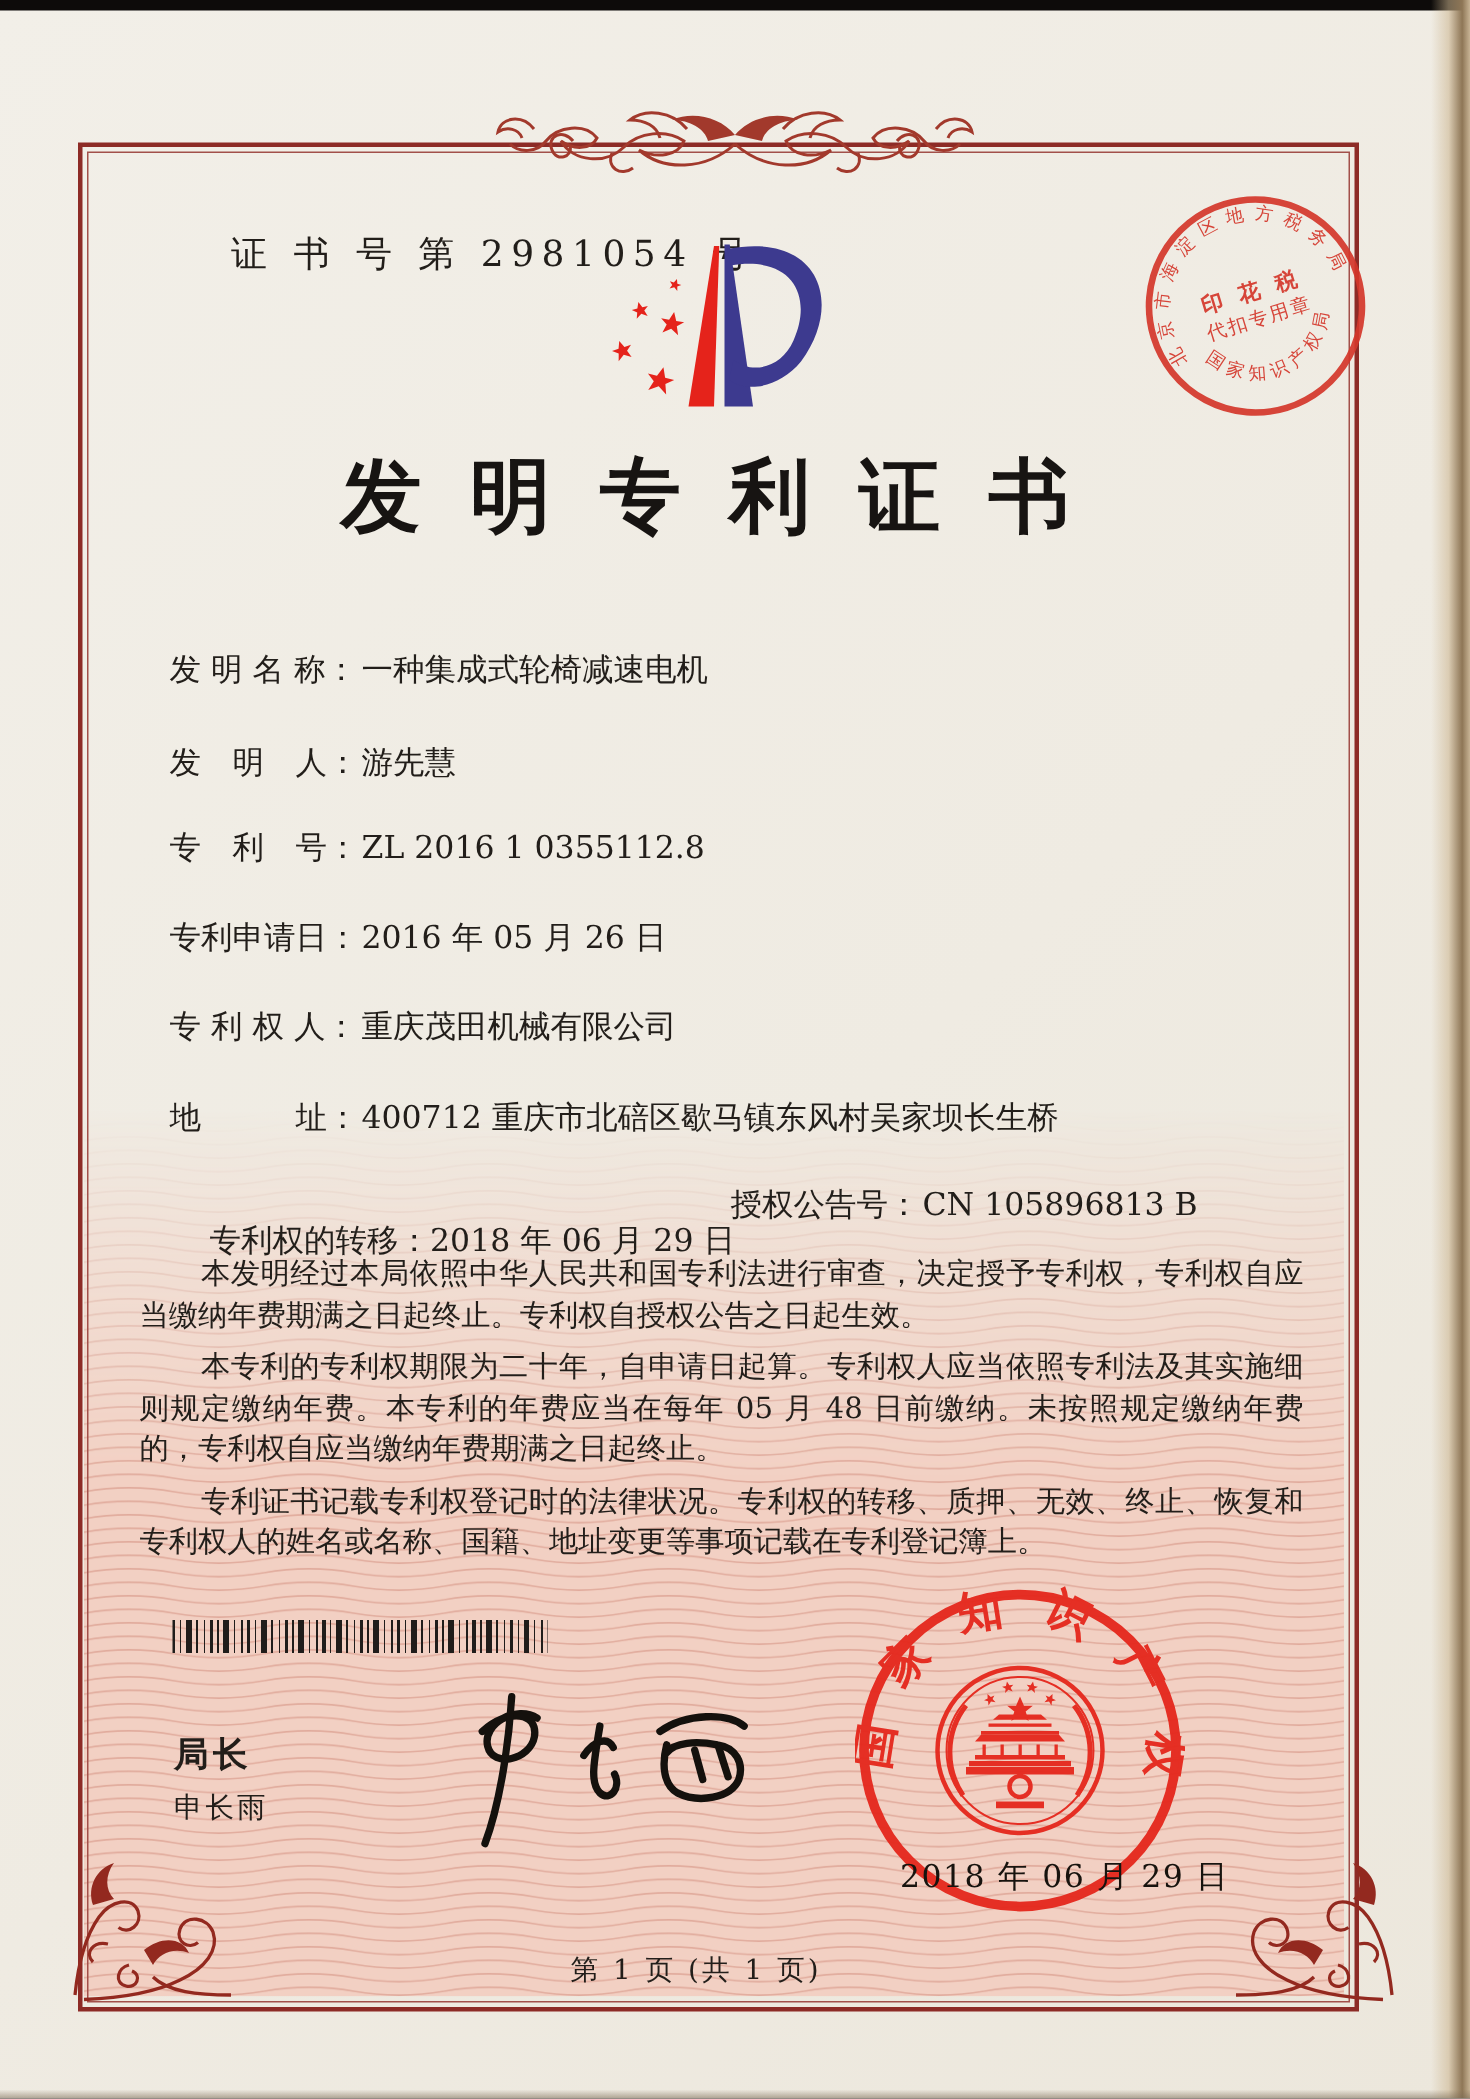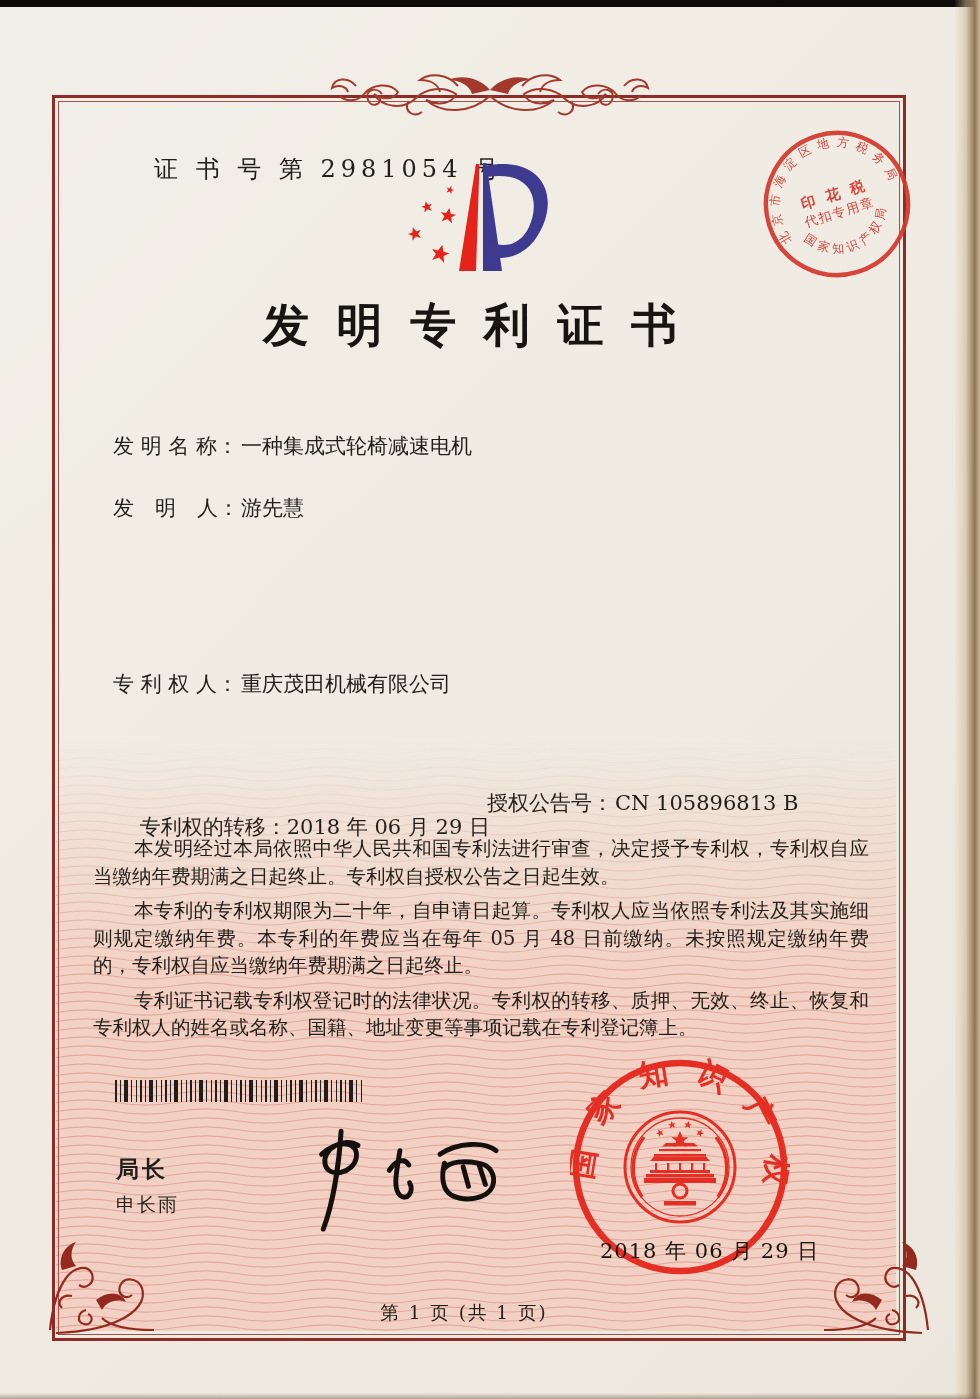--- a/index.html
+++ b/index.html
@@ -14,21 +14,21 @@
   .frame{position:absolute;left:52px;top:95px;width:848px;height:1240px;border:3px solid #8d2b26;}
   .frame-inner{position:absolute;inset:3px;border:1px solid #a2504a;}
   .waves{position:absolute;left:1px;top:1px;}
   .flourish{position:absolute;left:330px;top:56px;width:320px;height:72px;}
   .corner{position:absolute;top:1240px;width:118px;height:104px;}
   .corner-left{left:42px;}
   .corner-right{left:818px;transform:scaleX(-1);}
   .cert-no{position:absolute;left:110px;top:153px;font-size:24px;letter-spacing:5px;margin-left:44px;}
   .logo{position:absolute;left:398px;top:150px;width:165px;height:134px;}
   .tax-stamp{position:absolute;left:745px;top:112px;width:184px;height:184px;opacity:.92;}
-  .title{position:absolute;left:0;right:40px;top:295px;text-align:center;font-size:46px;
+  .title{position:absolute;left:0;right:40px;top:295px;text-align:center;font-size:54px;
          font-weight:bold;letter-spacing:0.60em;text-indent:0.60em;color:#171412;}
   .row{position:absolute;left:113px;height:32px;font-size:21px;white-space:pre;}
   .row .lbl{display:inline-block;min-width:128px;white-space:pre;}
   .row .val{white-space:pre;}
   .f0{top:432px}.f1{top:494px}.f2{top:551px}.f3{top:611px}.f4{top:670px}.f5{top:731px}
   .grant{top:789px;}
   .grant .pair2{position:absolute;left:374px;top:0;white-space:pre;}
   .paras{position:absolute;left:93px;top:835px;width:776px;font-size:19.5px;line-height:27.5px;
          text-align:justify;}
   .paras p{margin:0 0 7px 0;text-indent:2.1em;}
@@ -145,21 +145,24 @@
       <text font-size="12" letter-spacing="4" font-family="DejaVu Serif, Liberation Serif, serif">
         <textPath href="#tp2" startOffset="6">国家知识产权局</textPath>
       </text>
     </g>
   </svg>
 
   <div class="title">发明专利证书</div>
 
   <div class="row f0"><span class="lbl">发 明 名 称：</span><span class="val">一种集成式轮椅减速电机</span></div>
   <div class="row f1"><span class="lbl">发　明　人：</span><span class="val">游先慧</span></div>
+  <div class="row f2"><span class="lbl">专　利　号：</span><span class="val">ZL 2016 1 0355112.8</span></div>
+  <div class="row f3"><span class="lbl">专利申请日：</span><span class="val">2016 年 05 月 26 日</span></div>
   <div class="row f4"><span class="lbl">专 利 权 人：</span><span class="val">重庆茂田机械有限公司</span></div>
+  <div class="row f5"><span class="lbl">地　　　址：</span><span class="val">400712 重庆市北碚区歇马镇东风村吴家坝长生桥</span></div>
   <div class="row grant">
     <span class="lbl">专利权的转移：</span><span class="val">2018 年 06 月 29 日</span>
     <span class="pair2"><span class="lbl">授权公告号：</span><span class="val">CN 105896813 B</span></span>
   </div>
 
   <div class="paras">
     <p>本发明经过本局依照中华人民共和国专利法进行审查，决定授予专利权，专利权自应当缴纳年费期满之日起终止。专利权自授权公告之日起生效。</p>
     <p>本专利的专利权期限为二十年，自申请日起算。专利权人应当依照专利法及其实施细则规定缴纳年费。本专利的年费应当在每年 05 月 48 日前缴纳。未按照规定缴纳年费的，专利权自应当缴纳年费期满之日起终止。</p>
     <p>专利证书记载专利权登记时的法律状况。专利权的转移、质押、无效、终止、恢复和专利权人的姓名或名称、国籍、地址变更等事项记载在专利登记簿上。</p>
   </div>

